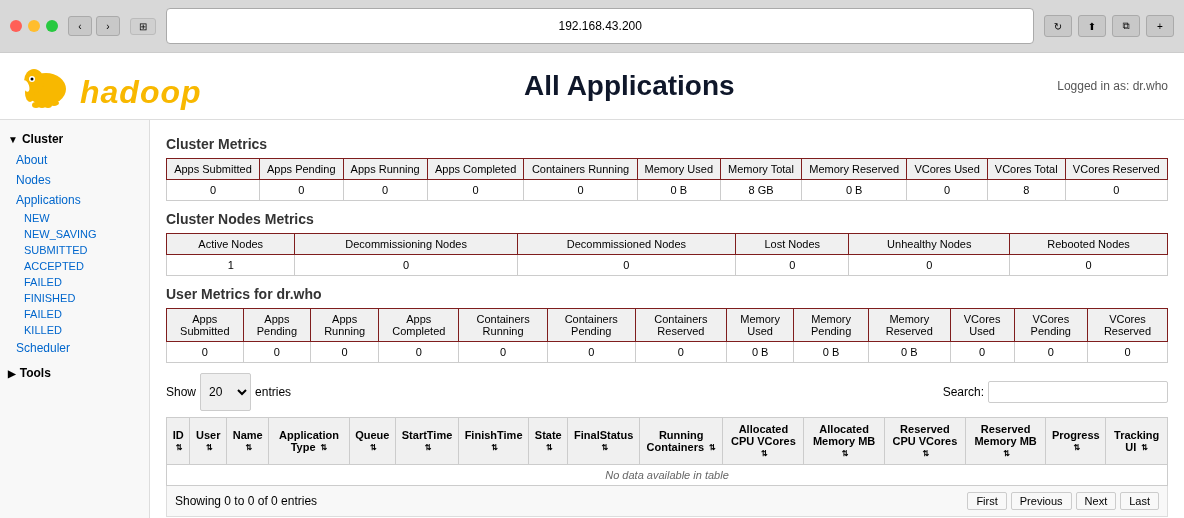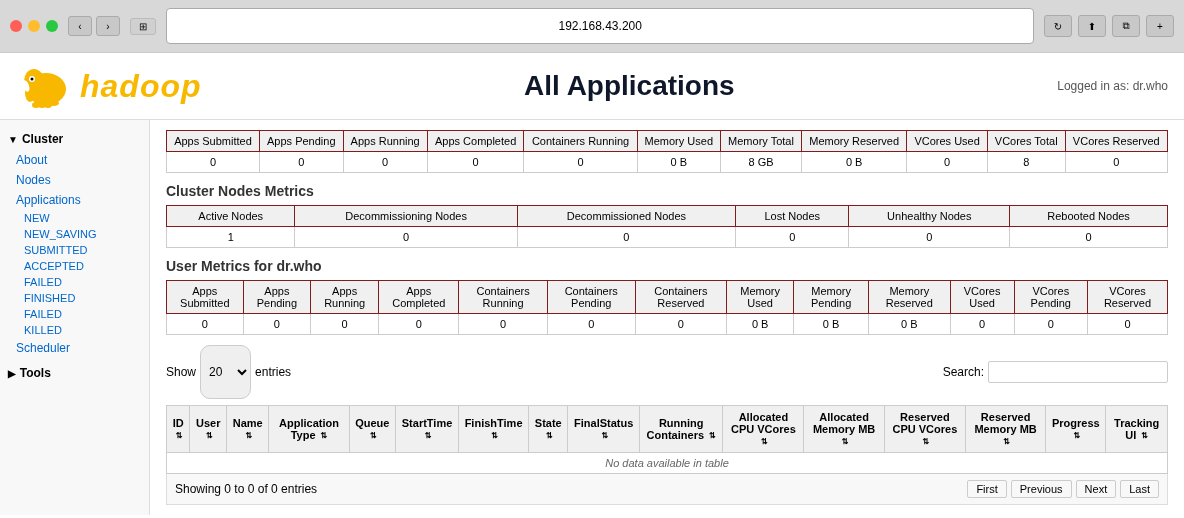--- a/index.html
+++ b/index.html
@@ -89,21 +89,21 @@
     .app-header {
       background: white;
       padding: 8px 16px;
       border-bottom: 1px solid #ddd;
       display: flex;
       align-items: center;
       justify-content: space-between;
     }
     .hadoop-logo {
       display: flex;
-      align-items: center;
+      align-items: flex-end;
     }
     .logo-elephant {
       width: 60px;
       height: 50px;
       margin-right: 4px;
     }
     .logo-text {
       font-size: 32px;
       font-weight: bold;
       color: #f8b800;
@@ -205,23 +205,23 @@
       margin-bottom: 6px;
       margin-top: 8px;
     }
     .show-entries {
       display: flex;
       align-items: center;
       gap: 4px;
       font-size: 12px;
     }
     .show-entries select {
-      padding: 18px 4px;
+      padding: 10px 4px;
       border: 1px solid #ccc;
-      border-radius: 10px;
+      border-radius: 2px;
       font-size: 12px;
     }
     .search-box {
       display: flex;
       align-items: center;
       gap: 4px;
       font-size: 12px;
     }
     .search-box input {
       border: 1px solid #ccc;
@@ -368,20 +368,21 @@
       <div class="sidebar-section">
         <div class="sidebar-section-header">
           <span class="arrow">▶</span>
           <span>Tools</span>
         </div>
       </div>
     </div>
 
     <div class="content-area">
 
+      <div class="section-title">Cluster Metrics</div>
       <table class="metrics-table">
         <thead>
           <tr>
             <th>Apps Submitted</th>
             <th>Apps Pending</th>
             <th>Apps Running</th>
             <th>Apps Completed</th>
             <th>Containers Running</th>
             <th>Memory Used</th>
             <th>Memory Total</th>

